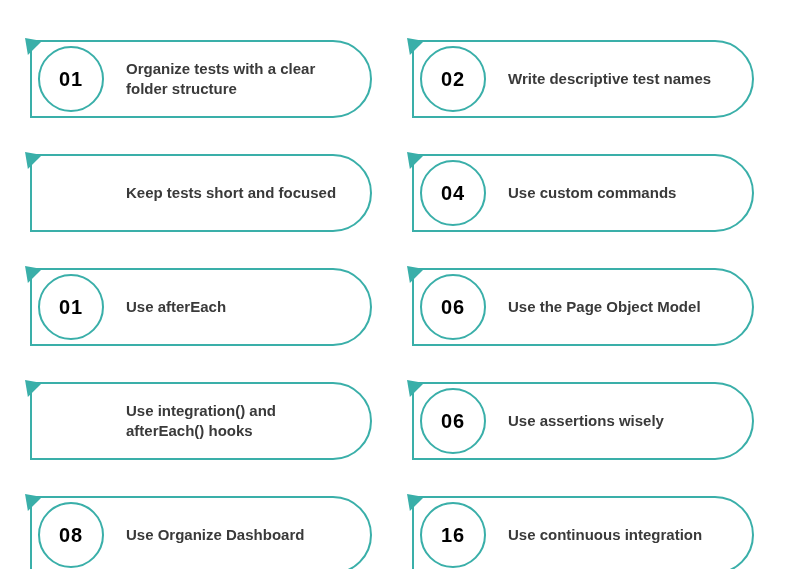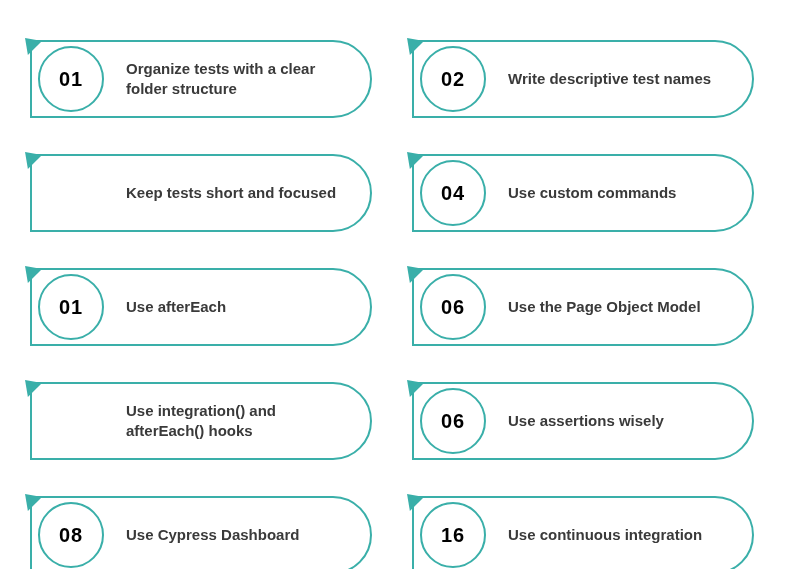--- a/index.html
+++ b/index.html
@@ -125,21 +125,21 @@
     </div>
     <span class="label">Use assertions wisely</span>
   </div>
 </div>
 
 <div class="row">
   <div class="pill">
     <div class="circle">
       <span class="num">08</span>
     </div>
-    <span class="label">Use Cypress Dashboard</span>
+    <span class="label">Use Organize Dashboard</span>
   </div>
   <div class="pill">
     <div class="circle">
       <span class="num">16</span>
     </div>
     <span class="label">Use continuous integration</span>
   </div>
 </div>
 
 </body></html>

